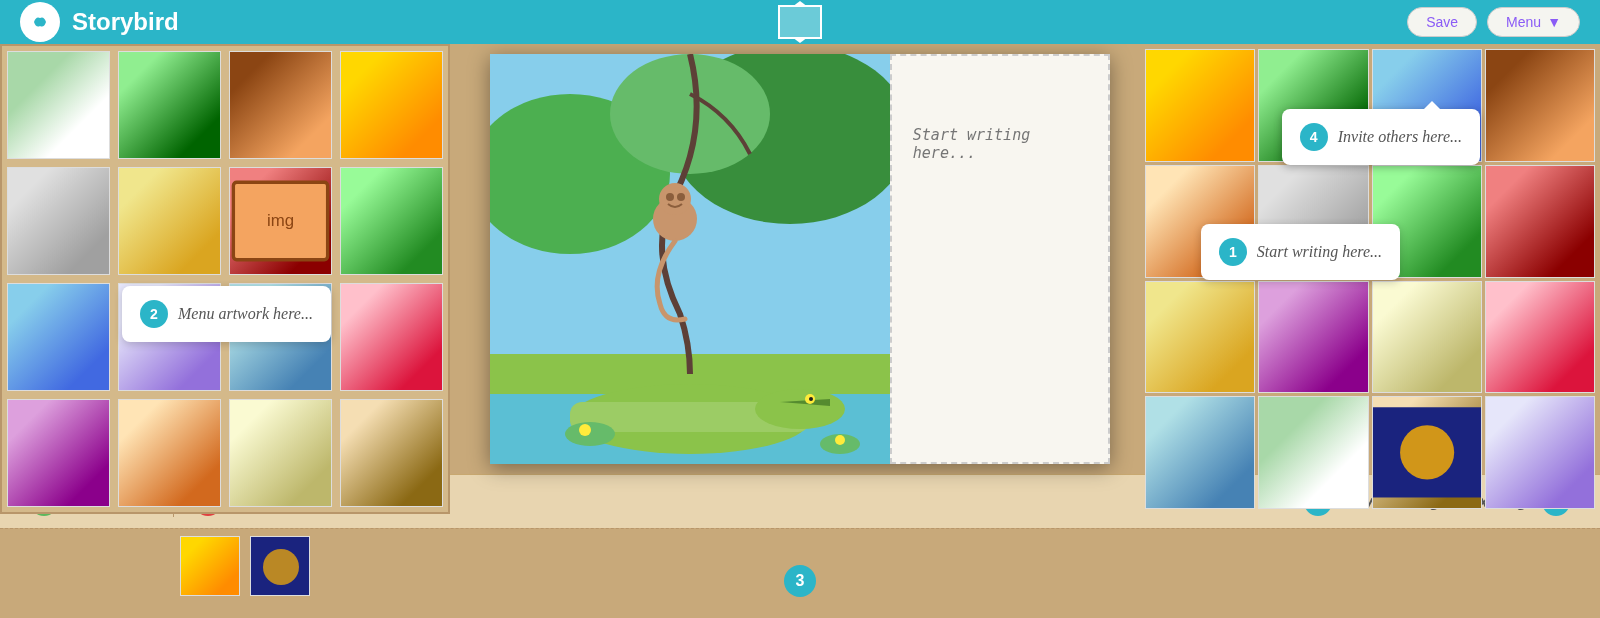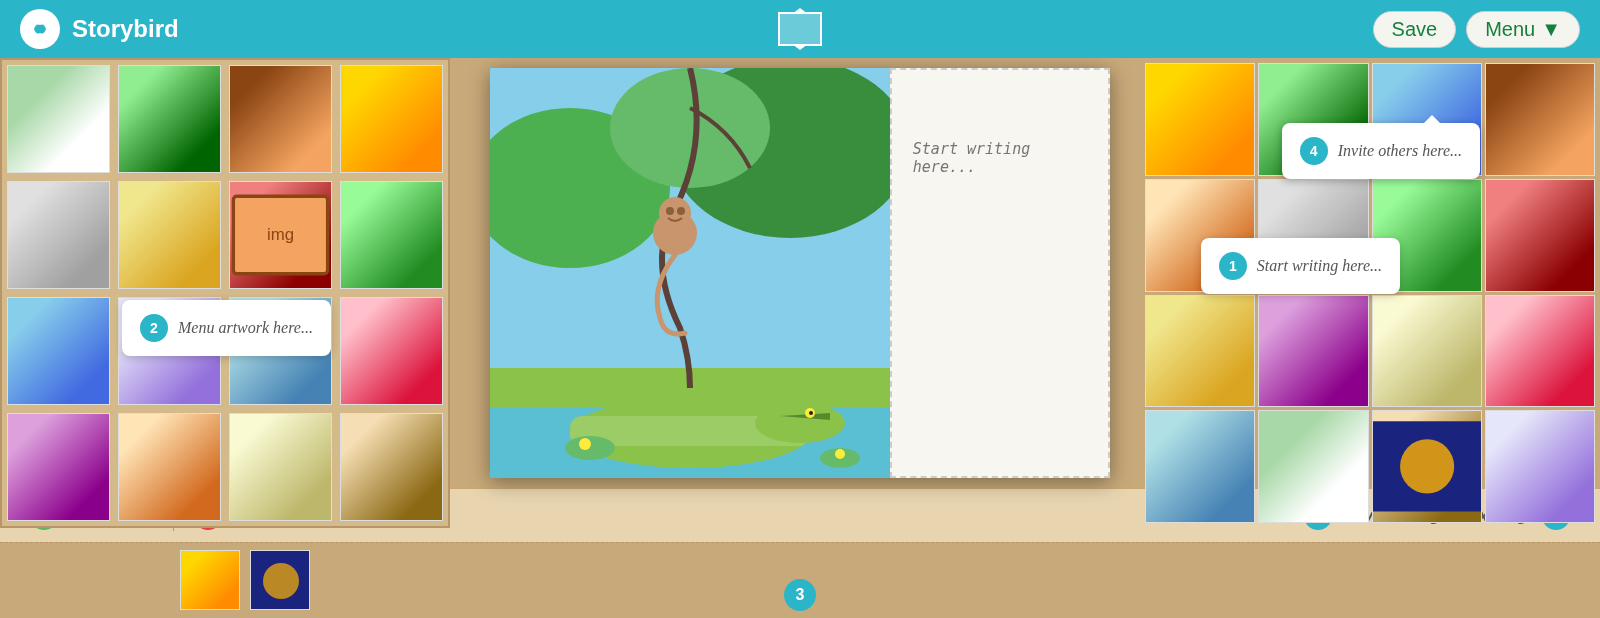--- a/index.html
+++ b/index.html
@@ -1,21 +1,21 @@
 <!DOCTYPE html>
 <html><head>
   <meta charset="utf-8">
   <style>
     * { margin: 0; padding: 0; box-sizing: border-box; }
     body { width: 1600px; height: 618px; overflow: hidden; font-family: Arial, sans-serif; background: #c8a97a; }
 
     
     #header {
       width: 100%;
-      height: 58px;
+      height: 44px;
       background: #2bb5c8;
       display: flex;
       align-items: center;
       justify-content: space-between;
       padding: 0 20px;
       position: relative;
       z-index: 10;
     }
     #header-left {
       display: flex;
@@ -77,23 +77,23 @@
     #header-right {
       display: flex;
       align-items: center;
       gap: 10px;
     }
     .header-btn {
       padding: 6px 18px;
       border-radius: 20px;
       border: 1px solid #ccc;
       background: #f5f5f0;
-      font-size: 20px;
+      font-size: 14px;
       cursor: pointer;
-      color: #15803d;
+      color: #8b5cf6;
     }
     .menu-btn {
       display: flex;
       align-items: center;
       gap: 6px;
     }
 
     
     #main {
       width: 100%;

